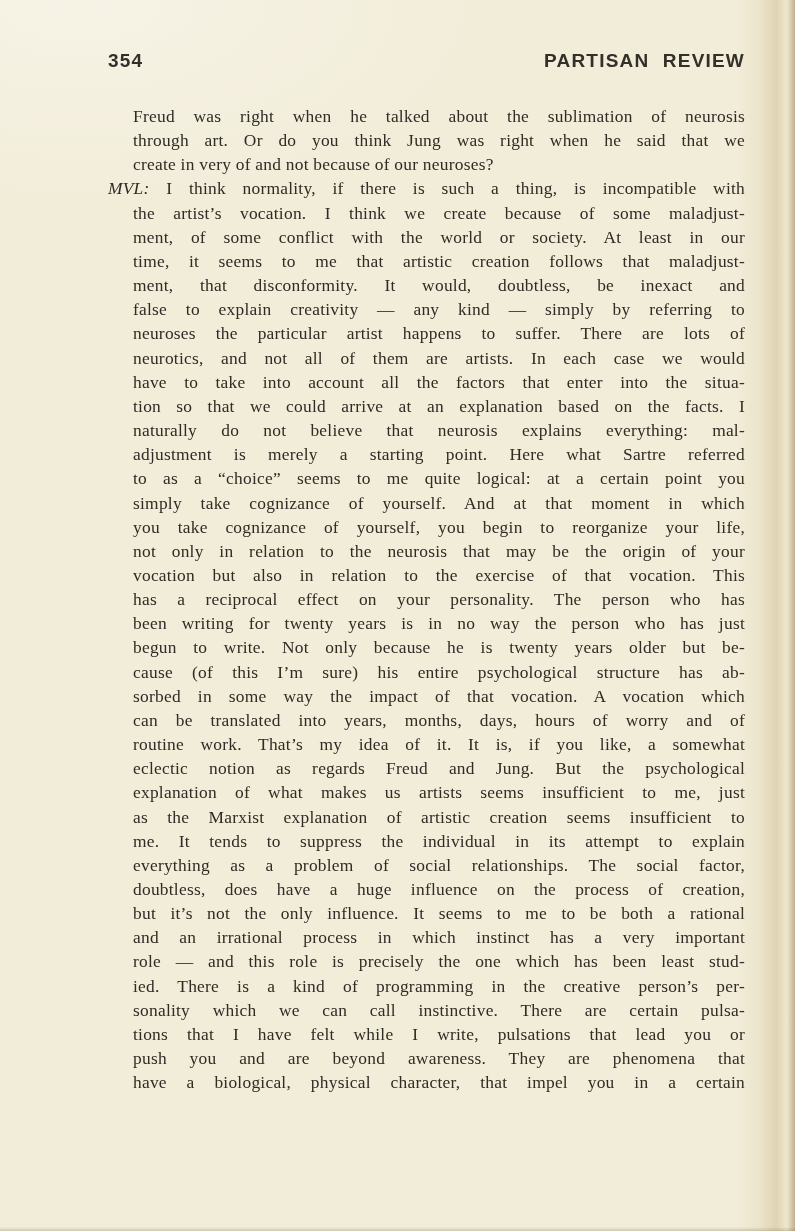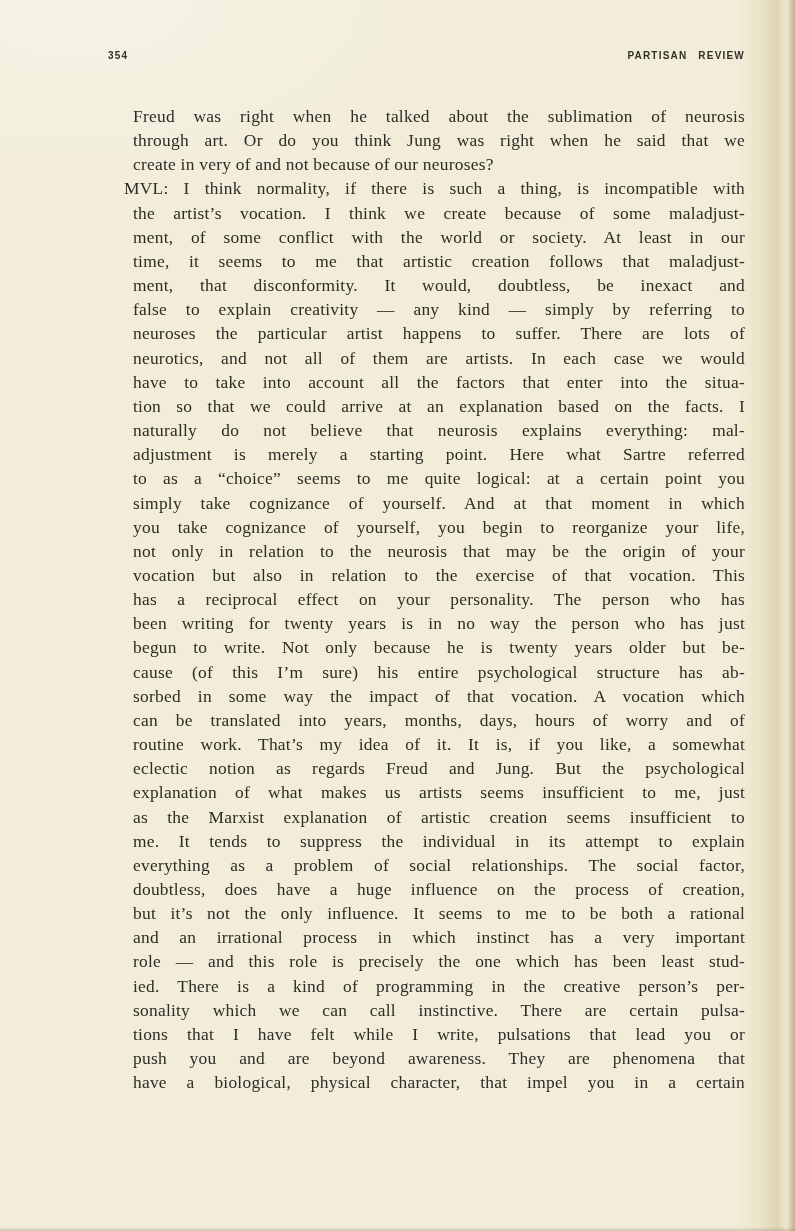--- a/index.html
+++ b/index.html
@@ -45,21 +45,21 @@
     background: linear-gradient(to bottom, rgba(140,130,100,0) 0%, rgba(140,130,100,0.35) 100%);
     pointer-events: none;
   }
   .running-head {
     position: absolute;
     top: 50px;
     left: 108px;
     right: 50px;
     height: 20px;
     font-family: "Liberation Sans", sans-serif;
-    font-size: 10px;
+    font-size: 19px;
     font-weight: bold;
     color: #33302a;
     letter-spacing: 1.2px;
   }
   .running-head .pagenum {
     position: absolute;
     left: 0;
     top: 0;
   }
   .running-head .journal {
@@ -83,21 +83,21 @@
     text-align-last: justify;
     white-space: normal;
   }
   .line.indent {
     padding-left: 25px;
   }
   .line.end {
     text-align-last: left;
   }
   .speaker {
-    margin-left: 16px;
+    font-style: italic;
   }
 </style>
 </head>
 <body>
 
 <div class="page">
   <div class="running-head">
     <span class="pagenum">354</span>
     <span class="journal">PARTISAN REVIEW</span>
   </div>

